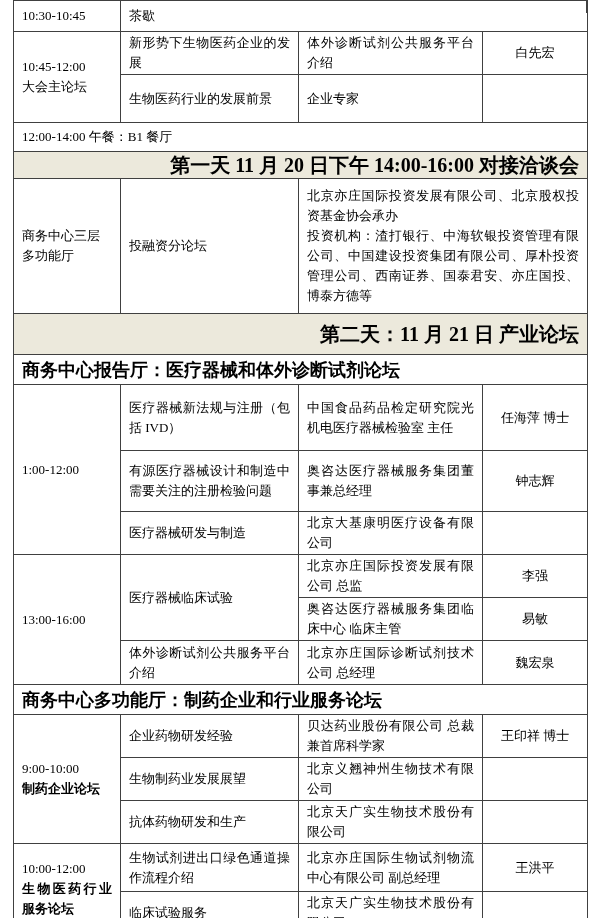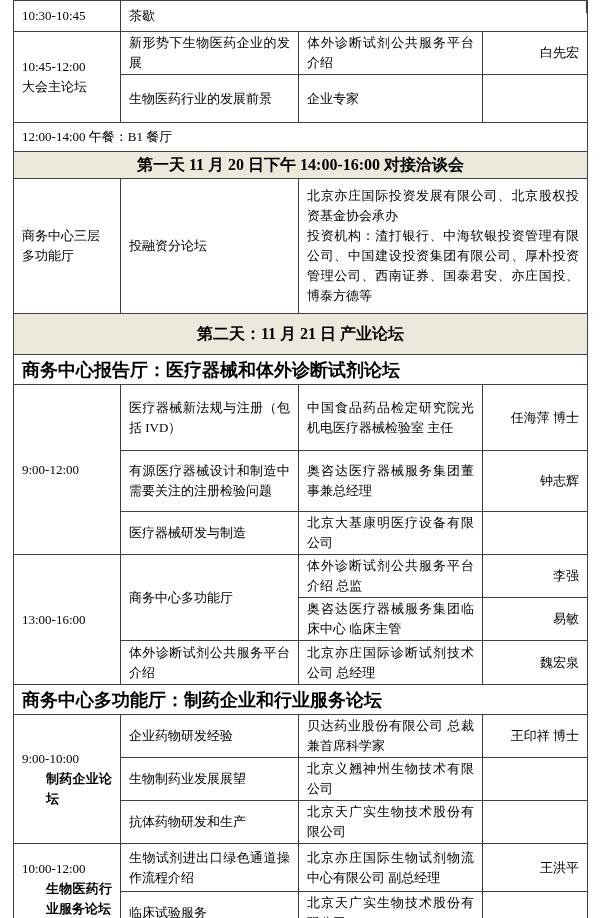--- a/index.html
+++ b/index.html
@@ -39,34 +39,34 @@
   col.c-org   { width: 184px; }
   col.c-spk   { width: 105px; }
 
   td {
     border: 1px solid #404040;
     padding: 1px 8px;
     vertical-align: middle;
     text-align: justify;
     overflow: hidden;
   }
-  td.spk { text-align: right; }
+  td.spk { text-align: center; }
   td.pre { white-space: pre-line; }
   tr.section td {
     background: #ece9dc;
     font-weight: bold;
-    font-size: 16px;
-    text-align: center;
+    font-size: 20px;
+    text-align: right;
   }
   tr.subsection td {
     font-weight: bold;
     font-size: 18px;
     text-align: left;
   }
-  .venue-bold { font-weight: bold; margin-left: 24px; }
+  .venue-bold { font-weight: bold; }
   td .line { display: block; font-family: Liberation Serif, serif; }
 </style>
 </head>
 <body>
 
 <div class="page">
   <div class="stub s1"></div>
   <div class="stub s2"></div>
   <div class="stub s3"></div>
 
@@ -116,42 +116,42 @@
 
     <tr style="height:41px" class="section">
       <td colspan="4">第二天：11 月 21 日  产业论坛</td>
     </tr>
 
     <tr style="height:30px" class="subsection">
       <td colspan="4">商务中心报告厅：医疗器械和体外诊断试剂论坛</td>
     </tr>
 
     <tr style="height:66px">
-      <td rowspan="3">9:00-12:00</td>
+      <td rowspan="3">1:00-12:00</td>
       <td>医疗器械新法规与注册（包括 IVD）</td>
       <td>中国食品药品检定研究院光机电医疗器械检验室 主任</td>
       <td class="spk">任海萍 博士</td>
     </tr>
 
     <tr style="height:61px">
       <td>有源医疗器械设计和制造中需要关注的注册检验问题</td>
       <td>奥咨达医疗器械服务集团董事兼总经理</td>
       <td class="spk">钟志辉</td>
     </tr>
 
     <tr style="height:43px">
       <td>医疗器械研发与制造</td>
       <td>北京大基康明医疗设备有限公司</td>
       <td class="spk"></td>
     </tr>
 
     <tr style="height:42px">
       <td rowspan="3">13:00-16:00</td>
-      <td rowspan="2">商务中心多功能厅</td>
-      <td>体外诊断试剂公共服务平台介绍 总监</td>
+      <td rowspan="2">医疗器械临床试验</td>
+      <td>北京亦庄国际投资发展有限公司 总监</td>
       <td class="spk">李强</td>
     </tr>
 
     <tr style="height:41px">
       <td>奥咨达医疗器械服务集团临床中心 临床主管</td>
       <td class="spk">易敏</td>
     </tr>
 
     <tr style="height:44px">
       <td>体外诊断试剂公共服务平台介绍</td>

